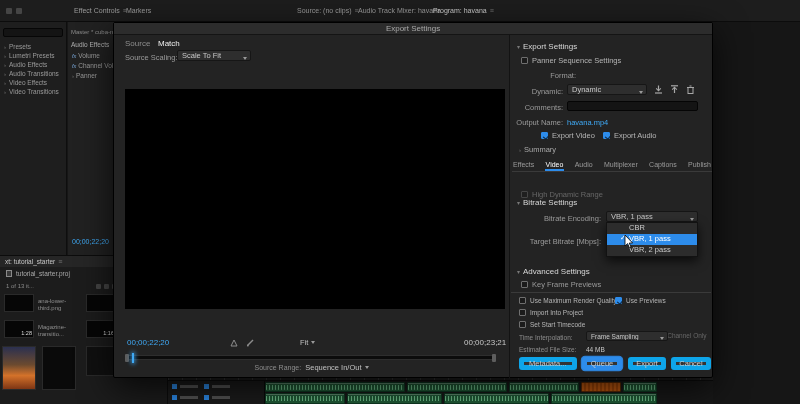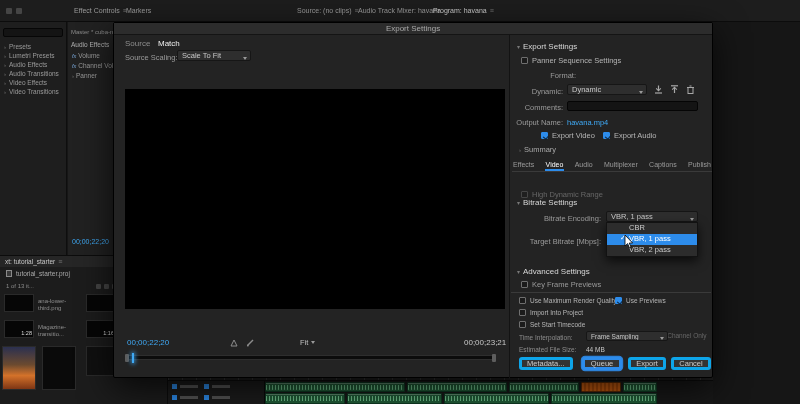--- a/index.html
+++ b/index.html
@@ -39,21 +39,21 @@
   .lab { position:absolute; color:#9a9a9a; font-size:7.5px; text-align:right; white-space:nowrap; }
   .sect { position:absolute; display:flex; align-items:center; gap:3px; font-size:8px; color:#d8d8d8; white-space:nowrap; }
   .link { color:#3fa9f5; font-size:7.5px; }
   .etabs { position:absolute; display:flex; justify-content:space-between; border-bottom:1px solid #3a3a3a; }
   .etab { font-size:7px; color:#9a9a9a; padding:2px 1px 3px; }
   .etab.active { color:#fff; box-shadow:inset 0 -2px 0 #2d8ceb; }
   .menu { position:absolute; background:#2c2c2c; border:1px solid #121212; box-shadow:0 4px 10px rgba(0,0,0,.7); z-index:14; }
   .menu-item { height:11px; display:flex; align-items:flex-start; font-size:7.5px; color:#cccccc; padding-left:12px; gap:2px; }
   .menu-item .chk { width:8px; font-size:7px; text-align:center; }
   .menu-item.sel { background:#2d8ceb; color:#fff; }
-  .btn { position:absolute; display:inline-flex; align-items:center; justify-content:center; height:13px; border:3px solid #0ea5e9; border-radius:3px; background:#333; color:#ccc; font-size:7.5px; padding:0 5px; white-space:nowrap; }
+  .btn { position:absolute; display:inline-flex; align-items:center; justify-content:center; height:13px; border:5px solid #0ea5e9; border-radius:3px; background:#333; color:#ccc; font-size:7.5px; padding:0 5px; white-space:nowrap; }
   .btn.focus { border-color:#2d8ceb; box-shadow:0 0 0 1.2px rgba(45,140,235,.9); }
   .field { position:absolute; background:#141414; border:1px solid #050505; border-radius:2px; }
   .iconbtn { width:11px; height:10px; display:inline-flex; align-items:center; justify-content:center; }
 
   
   .scrub { position:absolute; height:5px; background:#0c0c0c; border:1px solid #2e2e2e; border-radius:2px; }
   .scrub-handle { position:absolute; top:-2px; width:4px; height:8px; background:#5d5d5d; border-radius:1px; }
   .playhead { position:absolute; top:-3px; width:2px; height:10px; background:#3fa9f5; box-shadow:0 0 4px 1px rgba(63,169,245,.8); }
 
   
@@ -236,20 +236,26 @@
         <span>Fit</span>
       </span>
     <span class="abs tc" style="left:350px;top:315px;font-size:8px">00;00;23;21</span>
 
     <div class="scrub" style="left:11px;top:332px;width:371px">
       <span class="scrub-handle" style="left:-1px"></span>
       <span class="scrub-handle" style="right:-1px"></span>
       <span class="playhead" style="left:6px"></span>
     </div>
 
+    <div class="abs" style="left:0;top:340px;width:395px;display:flex;justify-content:center;align-items:center;gap:4px">
+      <span style="font-size:7px;color:#8d8d8d">Source Range:</span>
+      <span class="dd-bare">
+          <span>Sequence In/Out</span>
+        </span>
+    </div>
 
     <div class="abs" style="left:395px;top:12px;width:1px;height:344px;background:#131313"></div>
 
     <div class="sect" style="left:403px;top:19px">
       <span class="tri">▾</span>
       <span>Export Settings</span>
     </div>
 
     <div class="cbrow" style="left:407px;top:33px">
       <span class="cb"></span>

